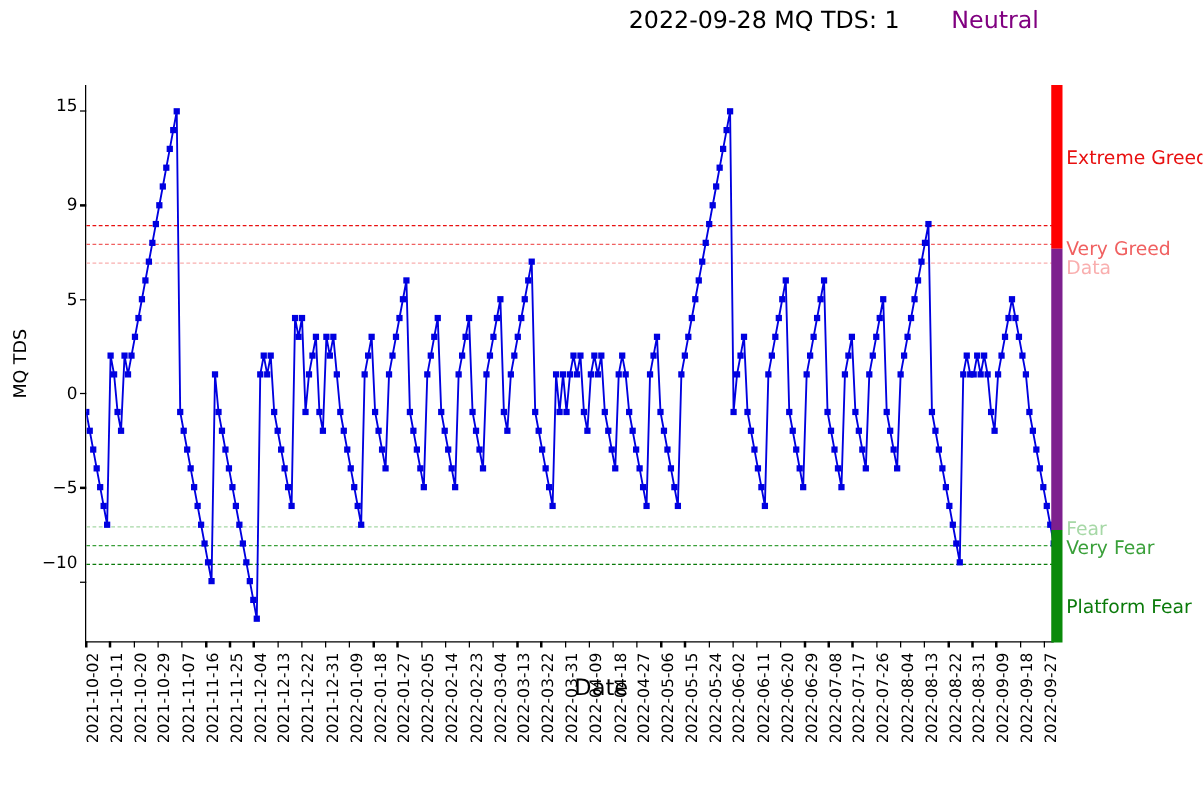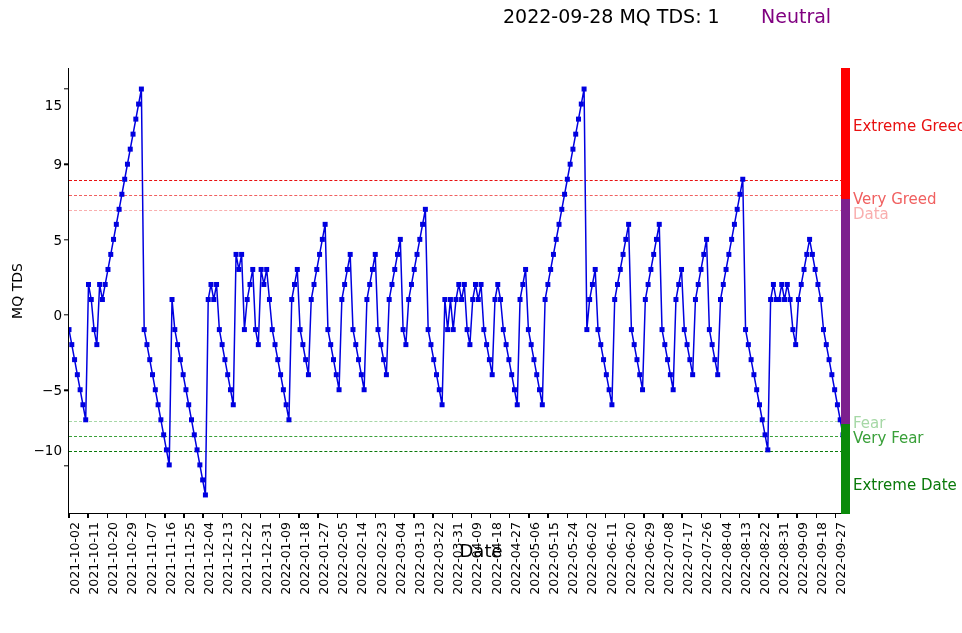--- a/index.html
+++ b/index.html
@@ -383,21 +383,21 @@
           <rect x="758.56" y="289.81" width="5" height="5" class="smark" fill="#0000e0"></rect>
           <rect x="761.35" y="304.88" width="5" height="5" class="smark" fill="#0000e0"></rect>
           <rect x="764.14" y="319.95" width="5" height="5" class="smark" fill="#0000e0"></rect>
           <rect x="766.92" y="335.01" width="5" height="5" class="smark" fill="#0000e0"></rect>
           <rect x="769.71" y="350.08" width="5" height="5" class="smark" fill="#0000e0"></rect>
           <rect x="772.50" y="365.15" width="5" height="5" class="smark" fill="#0000e0"></rect>
         </svg>
     </div>
     <div id="yticks">
         <div class="ytickmark" style="top: 21.0946px;"></div>
-        <div class="ytick" style="top: 37px;">15</div>
+        <div class="ytick" style="top: 17px;">15</div>
         <div class="ytickmark" style="top: 96.4324px;"></div>
         <div class="ytick" style="top: 96.4324px;">9</div>
         <div class="ytickmark" style="top: 171.77px;"></div>
         <div class="ytick" style="top: 171.77px;">5</div>
         <div class="ytickmark" style="top: 247.108px;"></div>
         <div class="ytick" style="top: 247.108px;">0</div>
         <div class="ytickmark" style="top: 322.446px;"></div>
         <div class="ytick" style="top: 322.446px;">−5</div>
         <div class="ytickmark" style="top: 397.784px;"></div>
         <div class="ytick" style="top: 382px;">−10</div>
@@ -495,16 +495,16 @@
       <div class="cbseg" style="left: 841px; top: 68px; height: 131.088px; background: rgb(255, 0, 0);"></div>
       <div class="cbseg" style="left: 841px; top: 199.088px; height: 224.507px; background: rgb(125, 32, 142);"></div>
       <div class="cbseg" style="left: 841px; top: 423.595px; height: 90.4054px; background: rgb(10, 138, 10);"></div>
     </div>
   <div id="cblabels">
       <div class="cblabel" style="top: 117.257px; color: rgb(232, 16, 16);">Extreme Greed</div>
       <div class="cblabel" style="top: 189.581px; color: rgb(240, 96, 96);">Very Greed</div>
       <div class="cblabel" style="top: 204.649px; color: rgb(249, 174, 174);">Data</div>
       <div class="cblabel" style="top: 414.088px; color: rgb(166, 216, 166);">Fear</div>
       <div class="cblabel" style="top: 429.155px; color: rgb(58, 160, 58);">Very Fear</div>
-      <div class="cblabel" style="top: 475.865px; color: rgb(10, 122, 10);">Extreme Date</div>
+      <div class="cblabel" style="top: 475.865px; color: rgb(10, 122, 10);">Platform Fear</div>
     </div>
 
 </div>
 
 </body></html>

